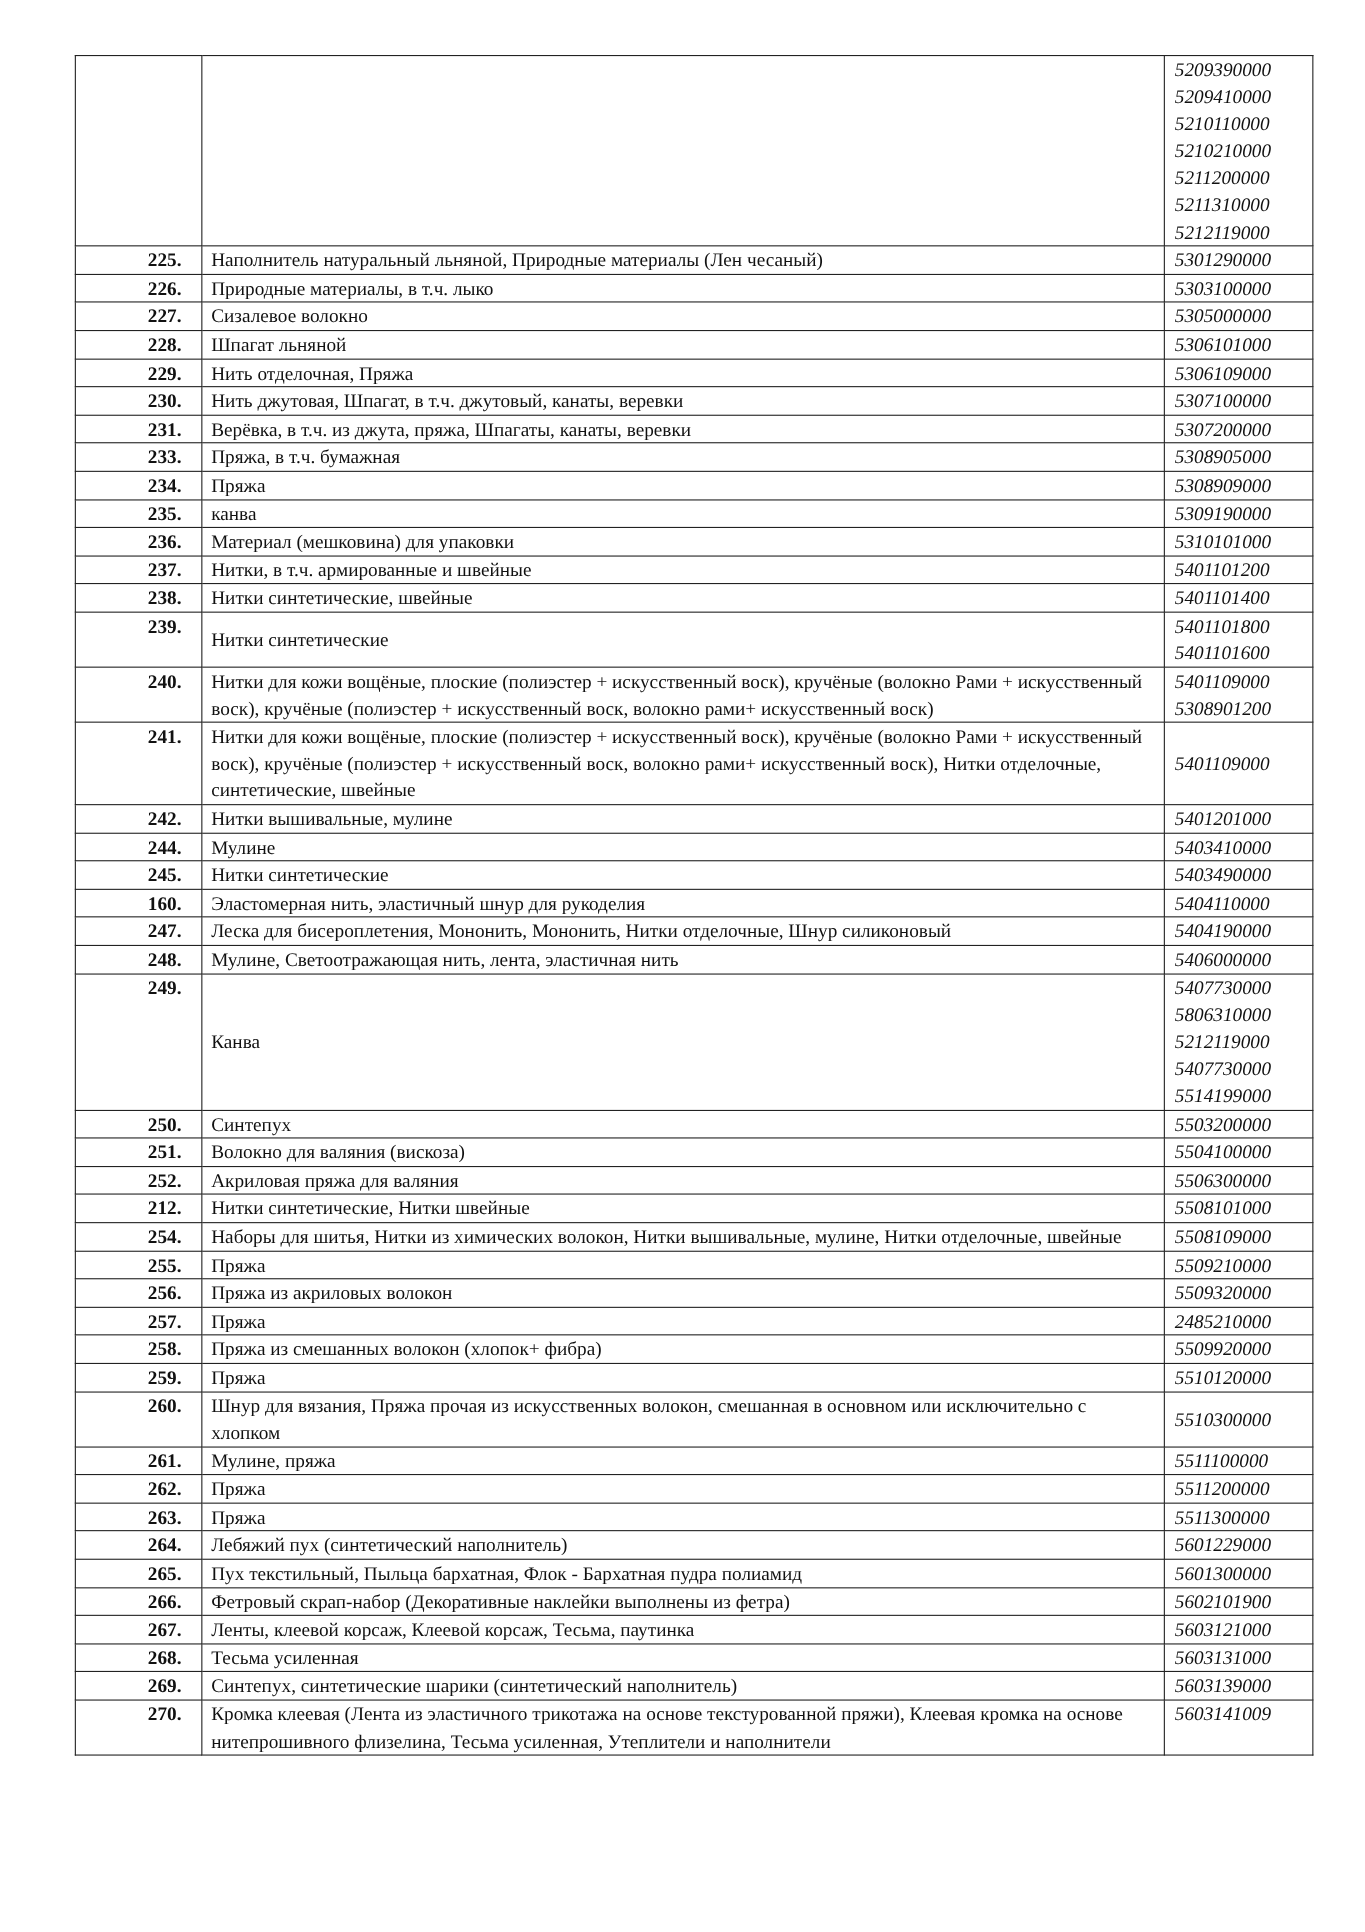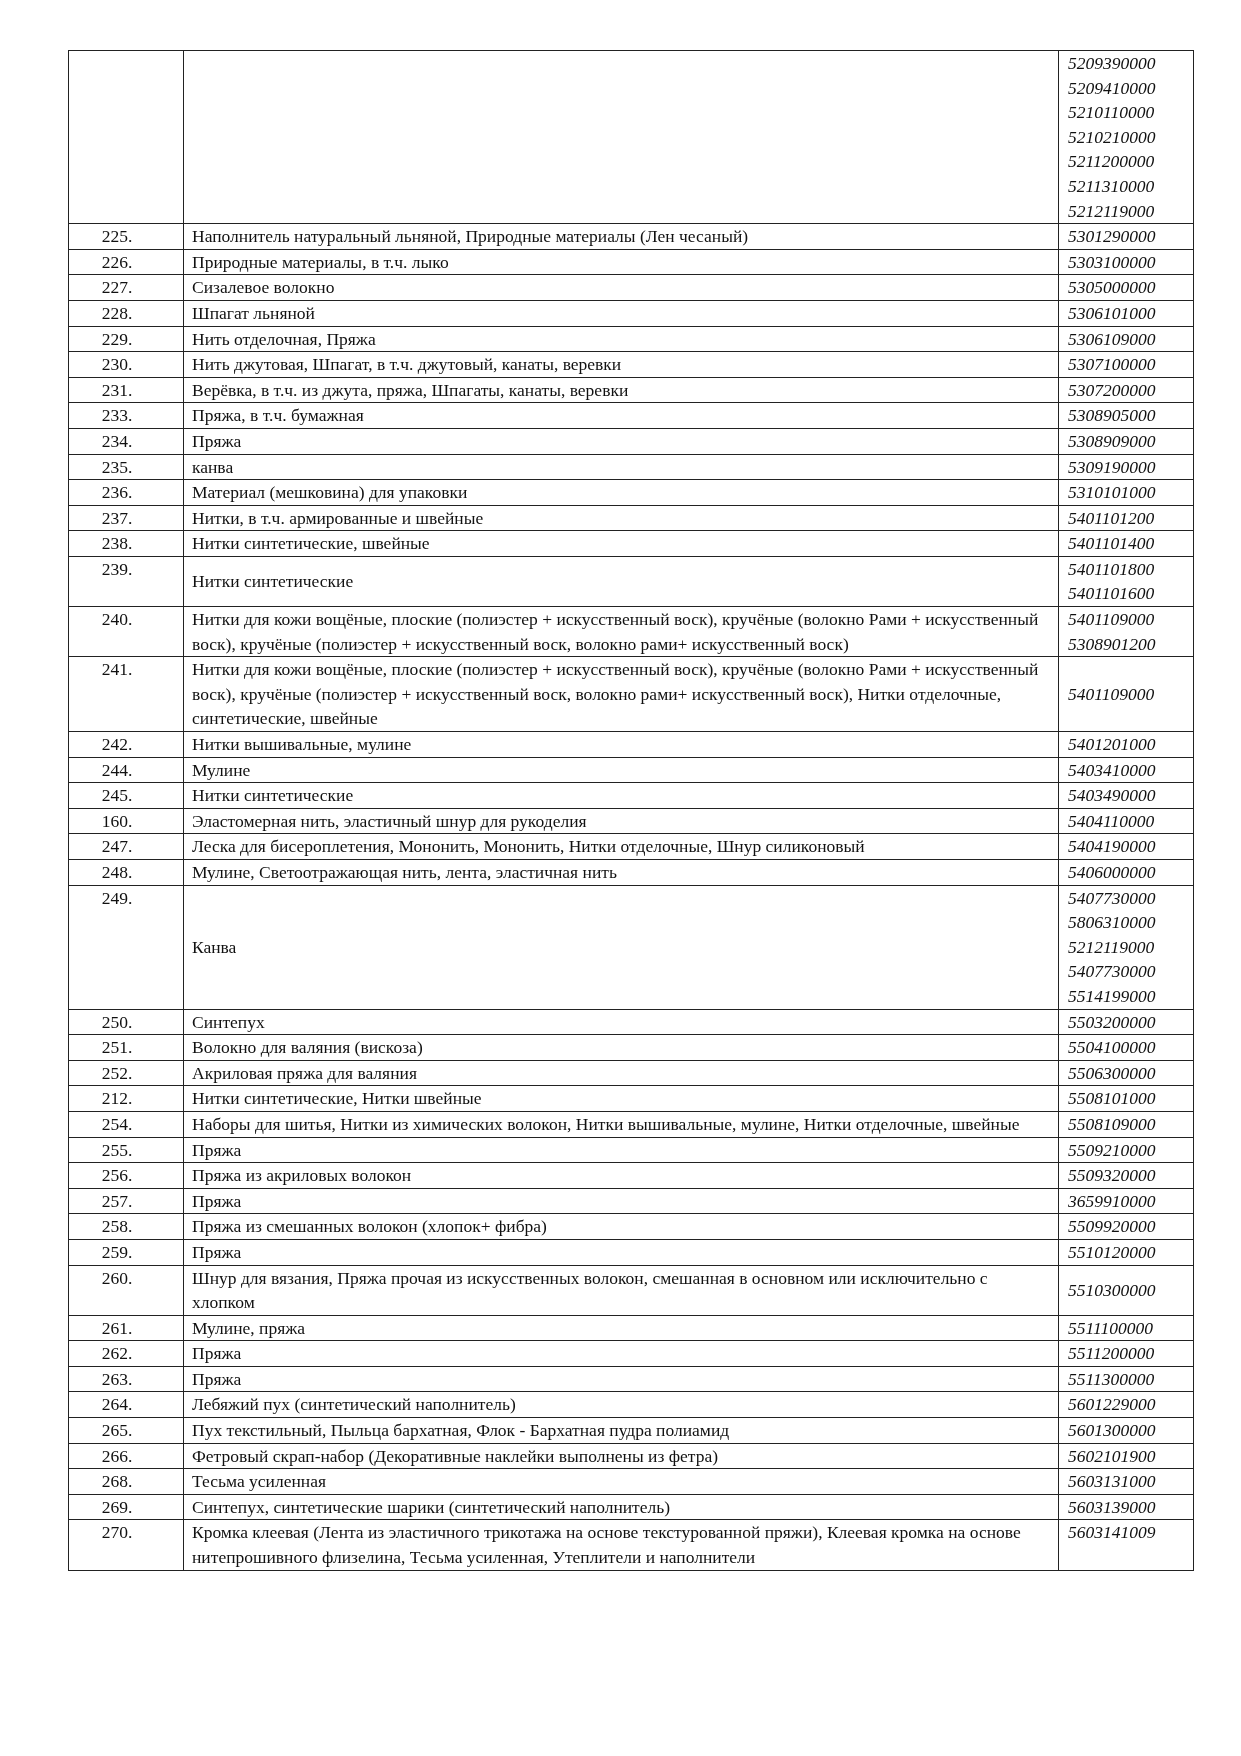--- a/index.html
+++ b/index.html
@@ -4,21 +4,21 @@
   <style>
     html, body { margin: 0; padding: 0; background: #ffffff; }
     body { width: 1241px; height: 1756px; position: relative; overflow: hidden;
            font-family: "Liberation Serif", "DejaVu Serif", serif; color: #111; }
     table { position: absolute; left: 68px; top: 50px; width: 1125px;
             border-collapse: collapse; table-layout: fixed; font-size: 17.5px; }
     col.c-num { width: 115px; }
     col.c-desc { width: 875px; }
     col.c-code { width: 135px; }
     td { border: 1.3px solid #222; padding: 0 8px; line-height: 24.6px; vertical-align: top; }
-    td.num { text-align: center; padding-left: 0; padding-right: 18px; }
+    td.num { text-align: right; padding-left: 0; padding-right: 18px; font-weight: bold; }
     td.desc.mid { vertical-align: middle; }
     td.code { vertical-align: middle; padding-left: 9px; font-style: italic; }
     td.code.top { vertical-align: top; margin-left: 44px; }
     .code-line { display: block; }
   </style>
 </head>
 <body>
 
 <table>
   <colgroup>
@@ -253,21 +253,21 @@
         <td class="num">256.</td>
         <td class="desc">Пряжа из акриловых волокон</td>
         <td class="code">
           <span class="code-line">5509320000</span>
         </td>
       </tr>
       <tr>
         <td class="num">257.</td>
         <td class="desc">Пряжа</td>
         <td class="code">
-          <span class="code-line">3659910000</span>
+          <span class="code-line">2485210000</span>
         </td>
       </tr>
       <tr>
         <td class="num">258.</td>
         <td class="desc">Пряжа из смешанных волокон (хлопок+ фибра)</td>
         <td class="code">
           <span class="code-line">5509920000</span>
         </td>
       </tr>
       <tr>
@@ -317,20 +317,27 @@
         <td class="desc">Пух текстильный, Пыльца бархатная, Флок - Бархатная пудра   полиамид</td>
         <td class="code">
           <span class="code-line">5601300000</span>
         </td>
       </tr>
       <tr>
         <td class="num">266.</td>
         <td class="desc">Фетровый скрап-набор (Декоративные наклейки выполнены из фетра)</td>
         <td class="code">
           <span class="code-line">5602101900</span>
+        </td>
+      </tr>
+      <tr>
+        <td class="num">267.</td>
+        <td class="desc">Ленты, клеевой корсаж, Клеевой корсаж, Тесьма, паутинка</td>
+        <td class="code">
+          <span class="code-line">5603121000</span>
         </td>
       </tr>
       <tr>
         <td class="num">268.</td>
         <td class="desc">Тесьма усиленная</td>
         <td class="code">
           <span class="code-line">5603131000</span>
         </td>
       </tr>
       <tr>

